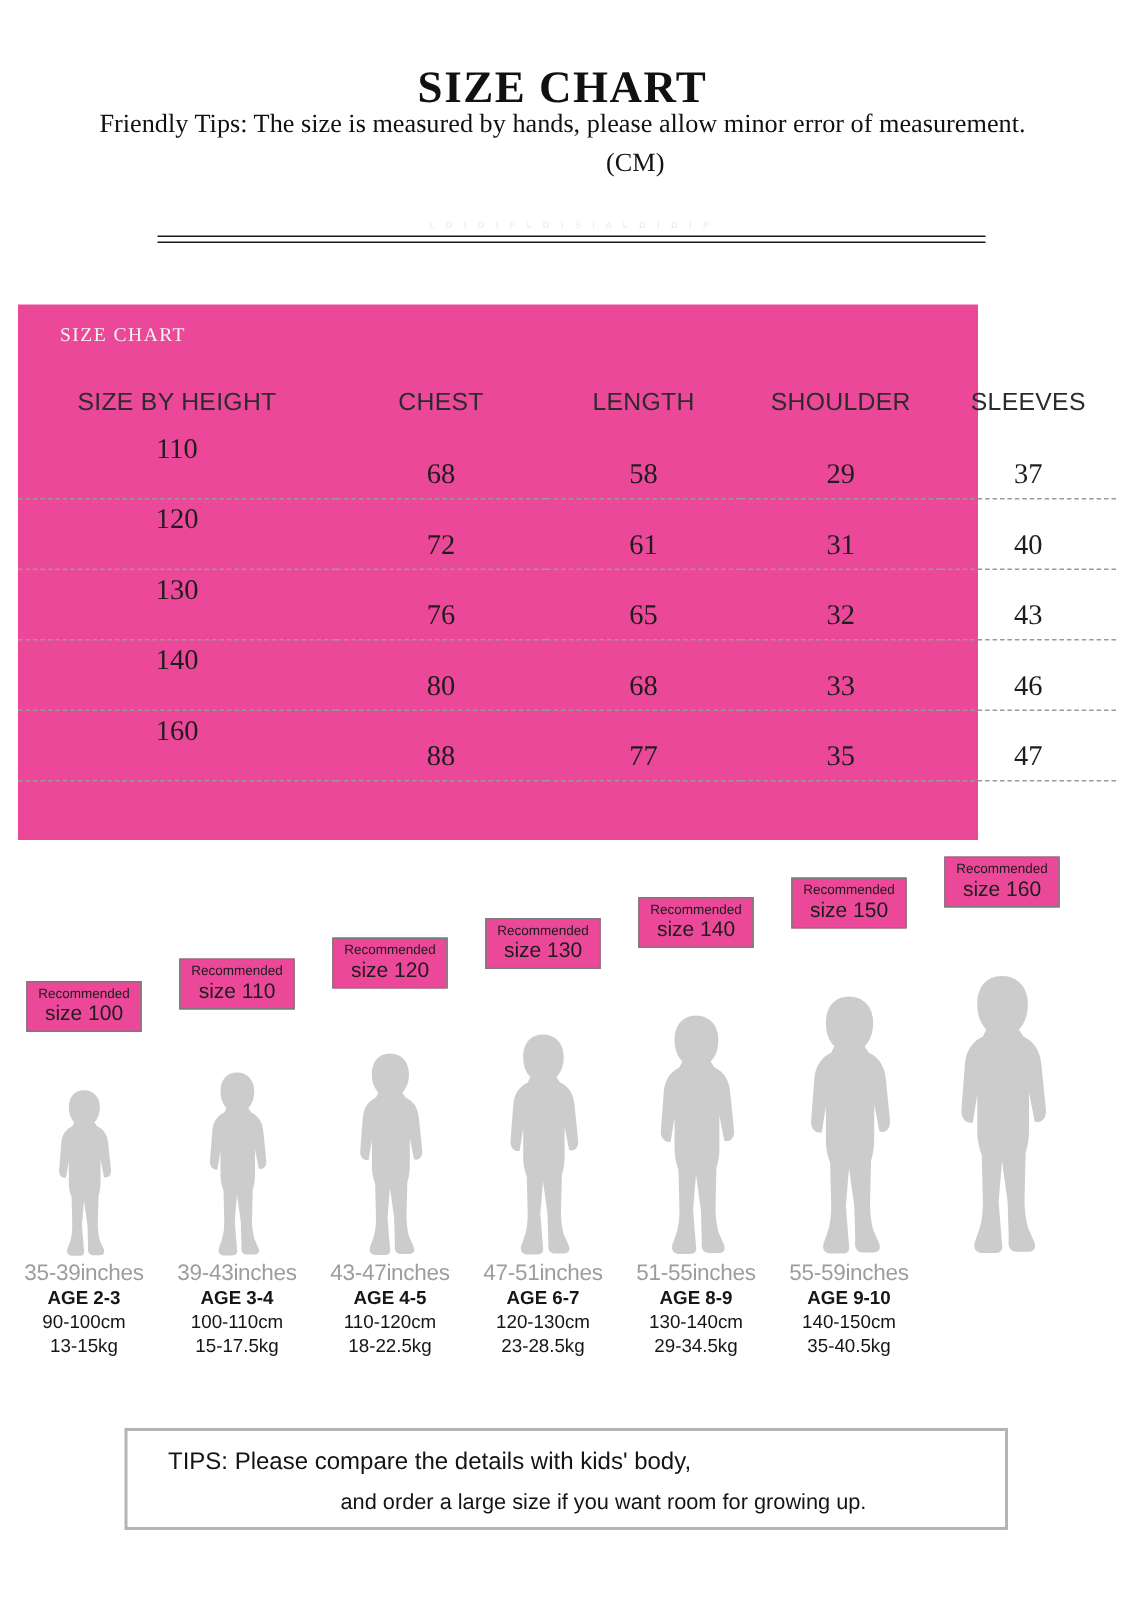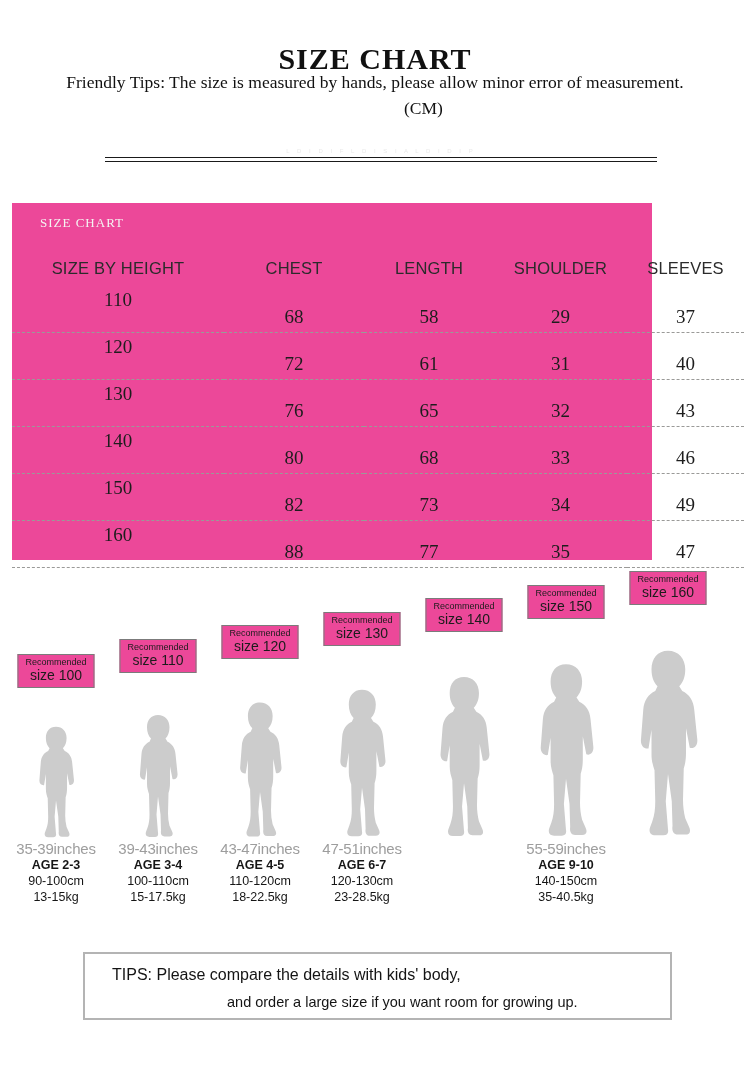--- a/index.html
+++ b/index.html
@@ -316,27 +316,20 @@
         <td class="col-val">43</td>
       </tr>
       <tr>
         <td class="col-height">140</td>
         <td class="col-val">80</td>
         <td class="col-val">68</td>
         <td class="col-val">33</td>
         <td class="col-val">46</td>
       </tr>
       <tr>
-        <td class="col-height">150</td>
-        <td class="col-val">82</td>
-        <td class="col-val">73</td>
-        <td class="col-val">34</td>
-        <td class="col-val">49</td>
-      </tr>
-      <tr>
         <td class="col-height">160</td>
         <td class="col-val">88</td>
         <td class="col-val">77</td>
         <td class="col-val">35</td>
         <td class="col-val">47</td>
       </tr>
     </tbody>
   </table>
 </div>
 
@@ -451,20 +444,26 @@
     <span class="kg">18-22.5kg</span>
   </div>
 
   <div class="cap" style="left:310px;">
     <span class="inches">47-51inches</span>
     <span class="age">AGE 6-7</span>
     <span class="cm">120-130cm</span>
     <span class="kg">23-28.5kg</span>
   </div>
 
+  <div class="cap" style="left:412px;">
+    <span class="inches">51-55inches</span>
+    <span class="age">AGE 8-9</span>
+    <span class="cm">130-140cm</span>
+    <span class="kg">29-34.5kg</span>
+  </div>
 
   <div class="cap" style="left:514px;">
     <span class="inches">55-59inches</span>
     <span class="age">AGE 9-10</span>
     <span class="cm">140-150cm</span>
     <span class="kg">35-40.5kg</span>
   </div>
 
 
 </div>

